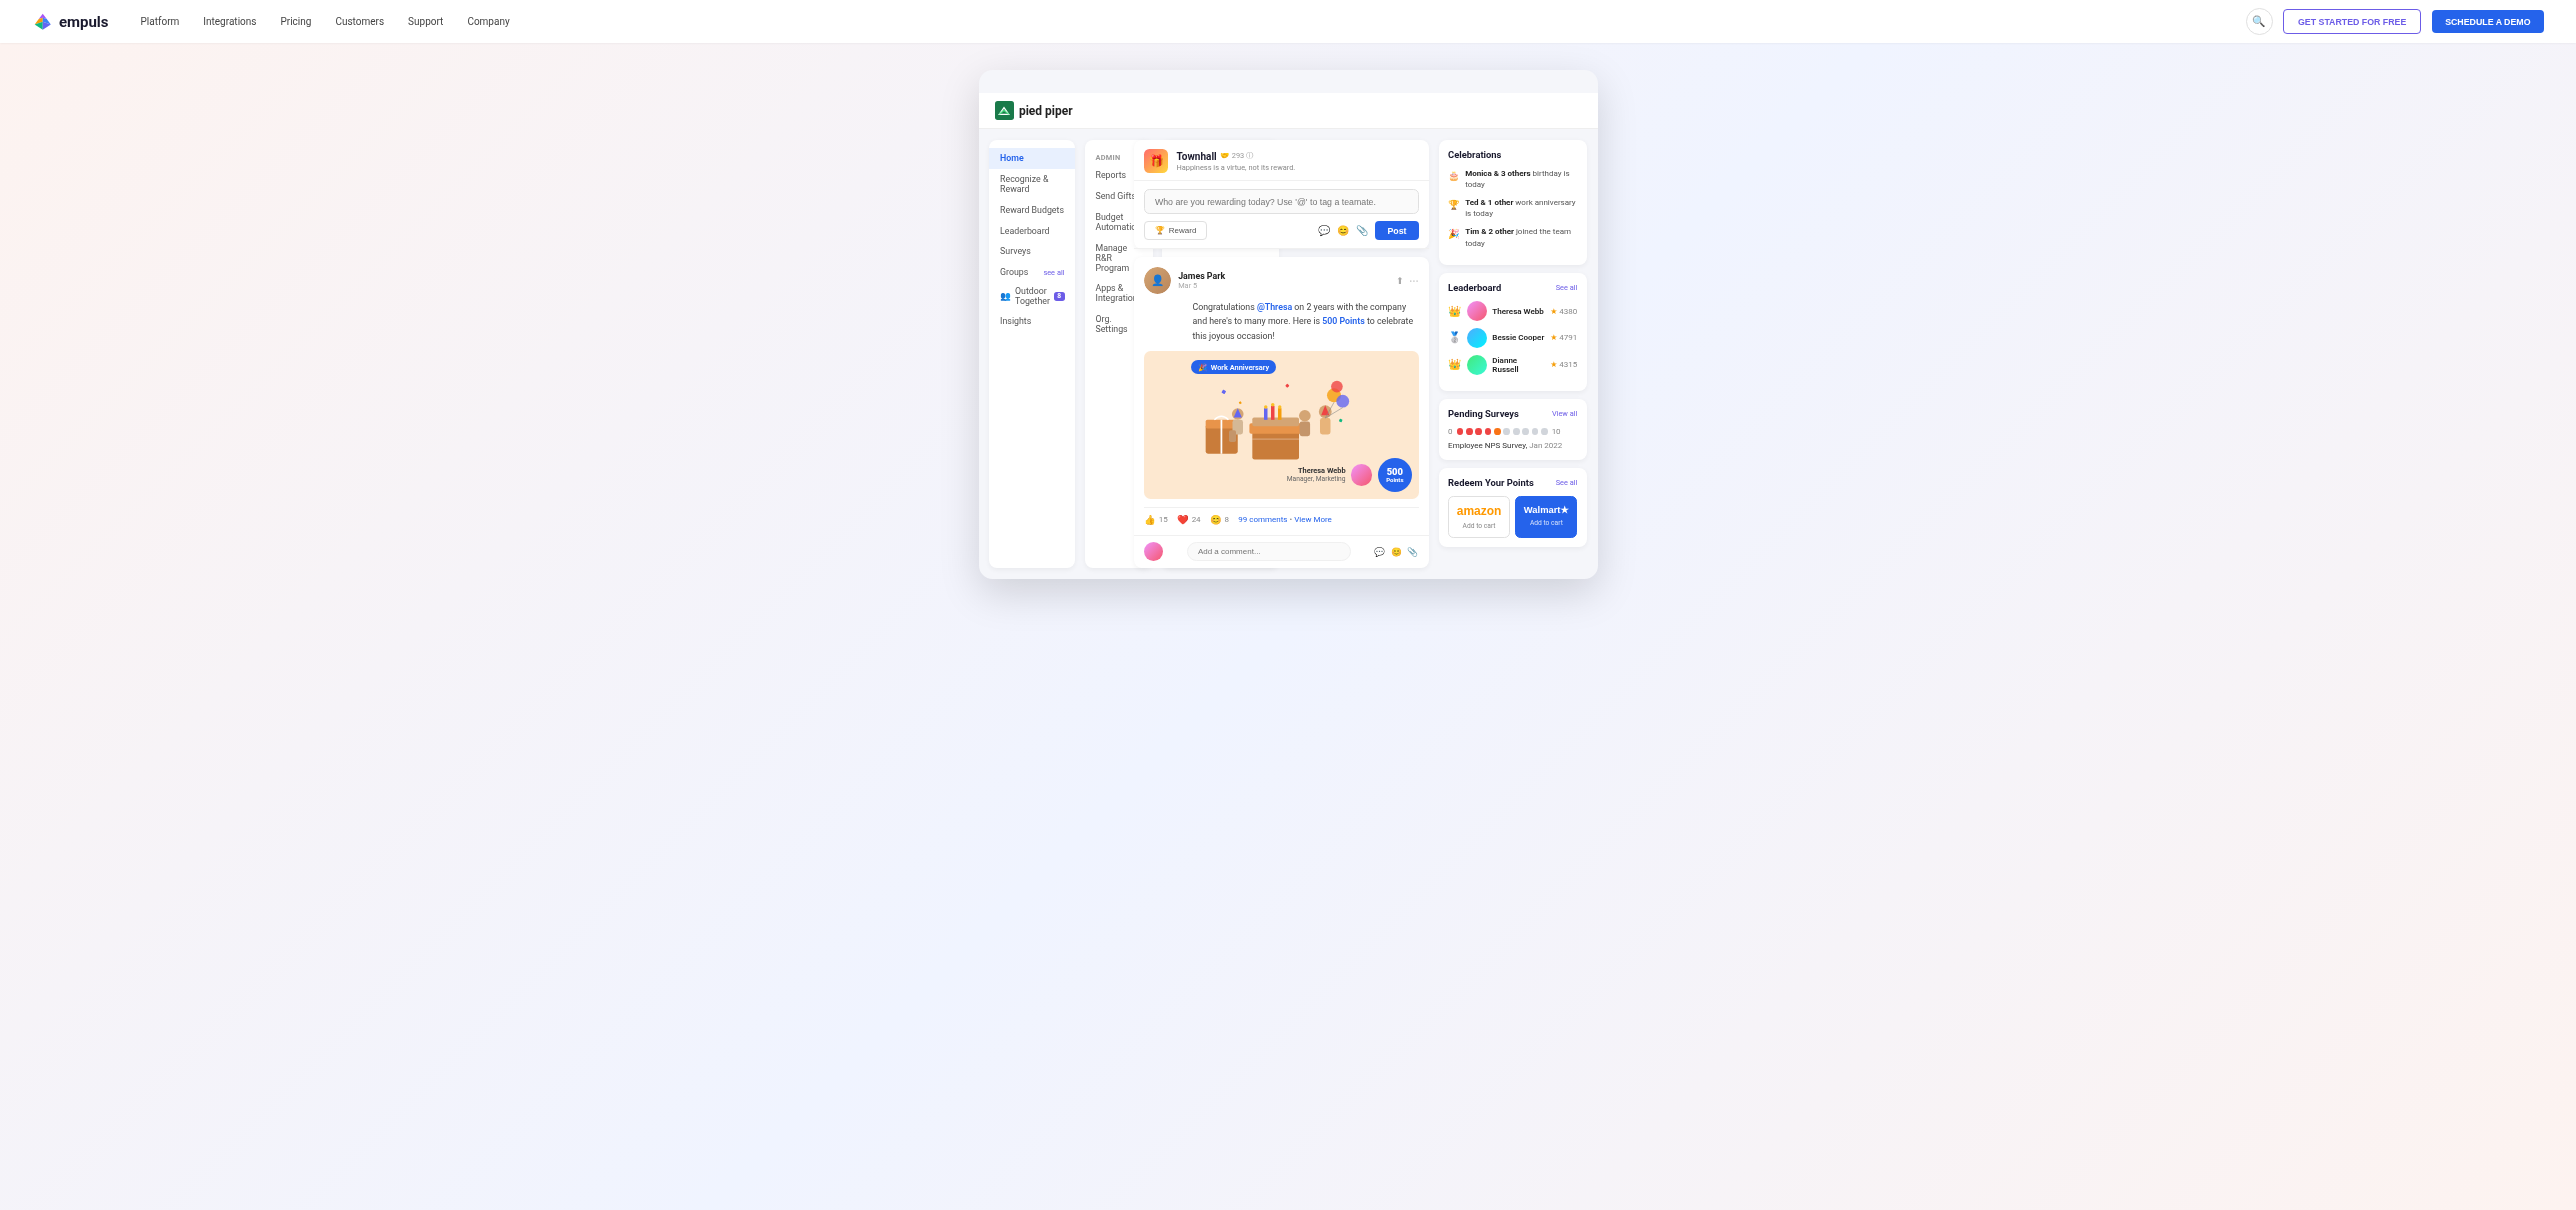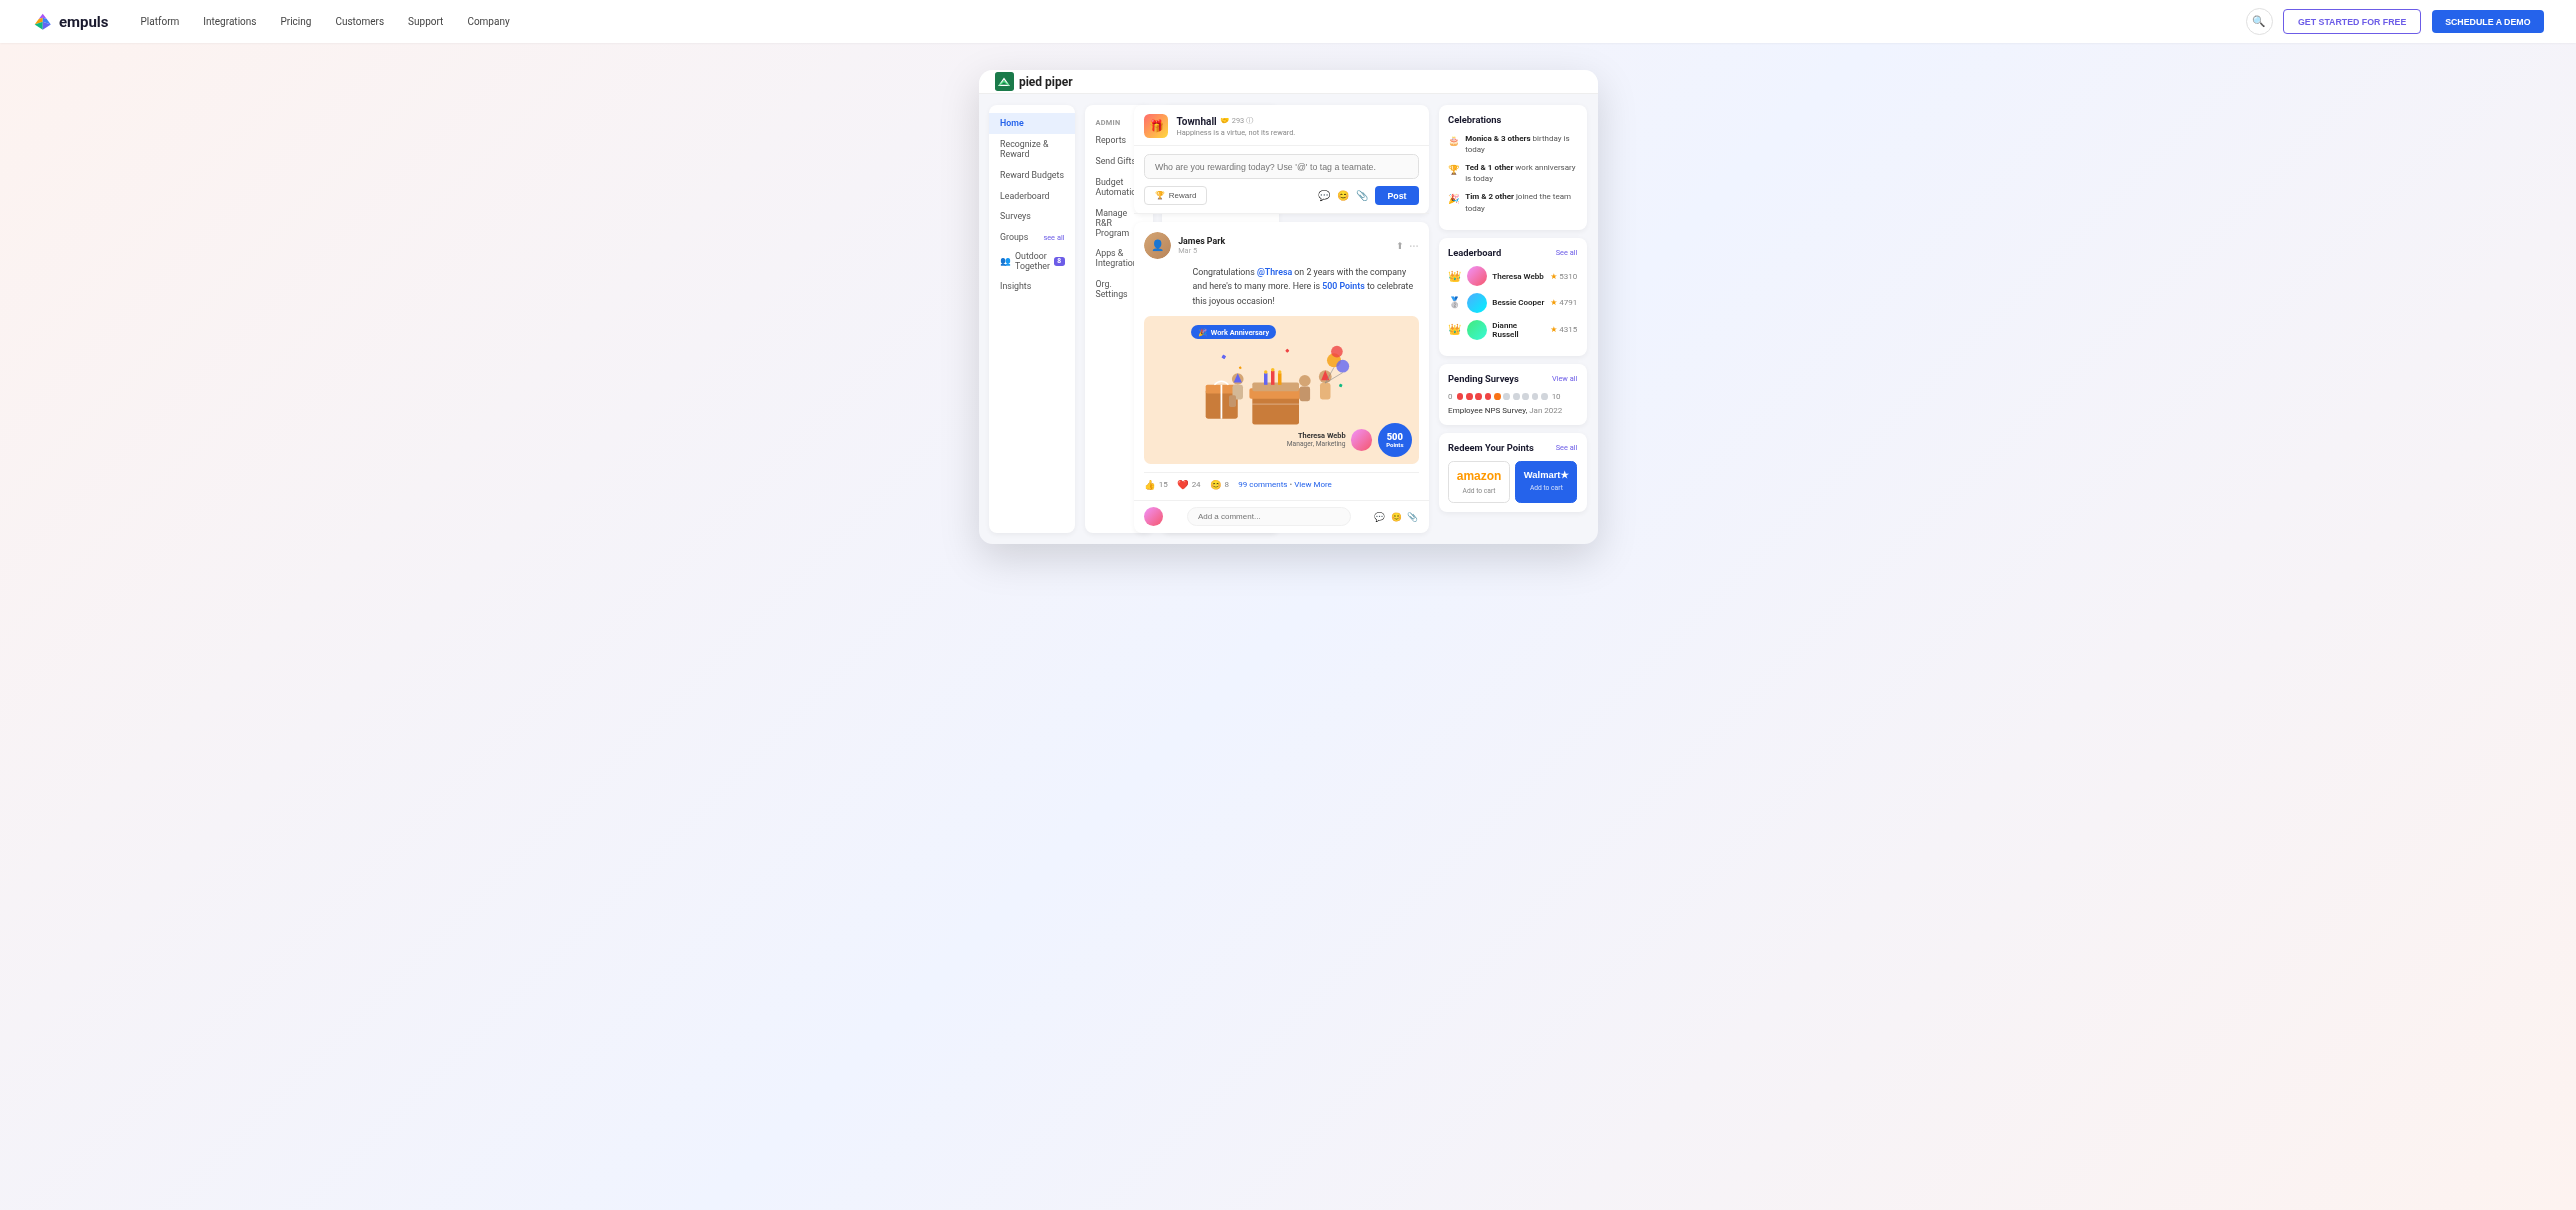--- a/index.html
+++ b/index.html
@@ -113,25 +113,26 @@
       background: #f5f6fa;
       border-radius: 13.5px;
       box-shadow: 0 13.5px 40px rgba(0,0,0,0.15);
       overflow: hidden;
       padding: 0;
     }
 
     
     .app-header {
       background: #fff;
-      padding: 2px 16px;
+      padding: 8px 16px;
       border-bottom: 0.7px solid #eee;
       display: flex;
       align-items: center;
       gap: 6.7px;
+      margin-top: 23px;
     }
     .app-logo {
       display: flex;
       align-items: center;
       gap: 5.4px;
     }
     .app-logo-icon {
       width: 19px; height: 19px;
       background: #1a7a4a;
       border-radius: 2.7px;
@@ -885,21 +886,21 @@
           <div class="panel-header">
             <span class="panel-title">Leaderboard</span>
             <span class="panel-see-all">See all</span>
           </div>
           <div class="leaderboard-item">
             <span class="lb-rank-icon">👑</span>
             <div class="lb-avatar lb-av-1"></div>
             <span class="lb-name">Theresa Webb</span>
             <span class="lb-score">
               <span class="star-icon">★</span>
-              <span>5310</span>
+              <span>4380</span>
             </span>
           </div>
           <div class="leaderboard-item">
             <span class="lb-rank-icon">🥈</span>
             <div class="lb-avatar lb-av-2"></div>
             <span class="lb-name">Bessie Cooper</span>
             <span class="lb-score">
               <span class="star-icon">★</span>
               <span>4791</span>
             </span>

